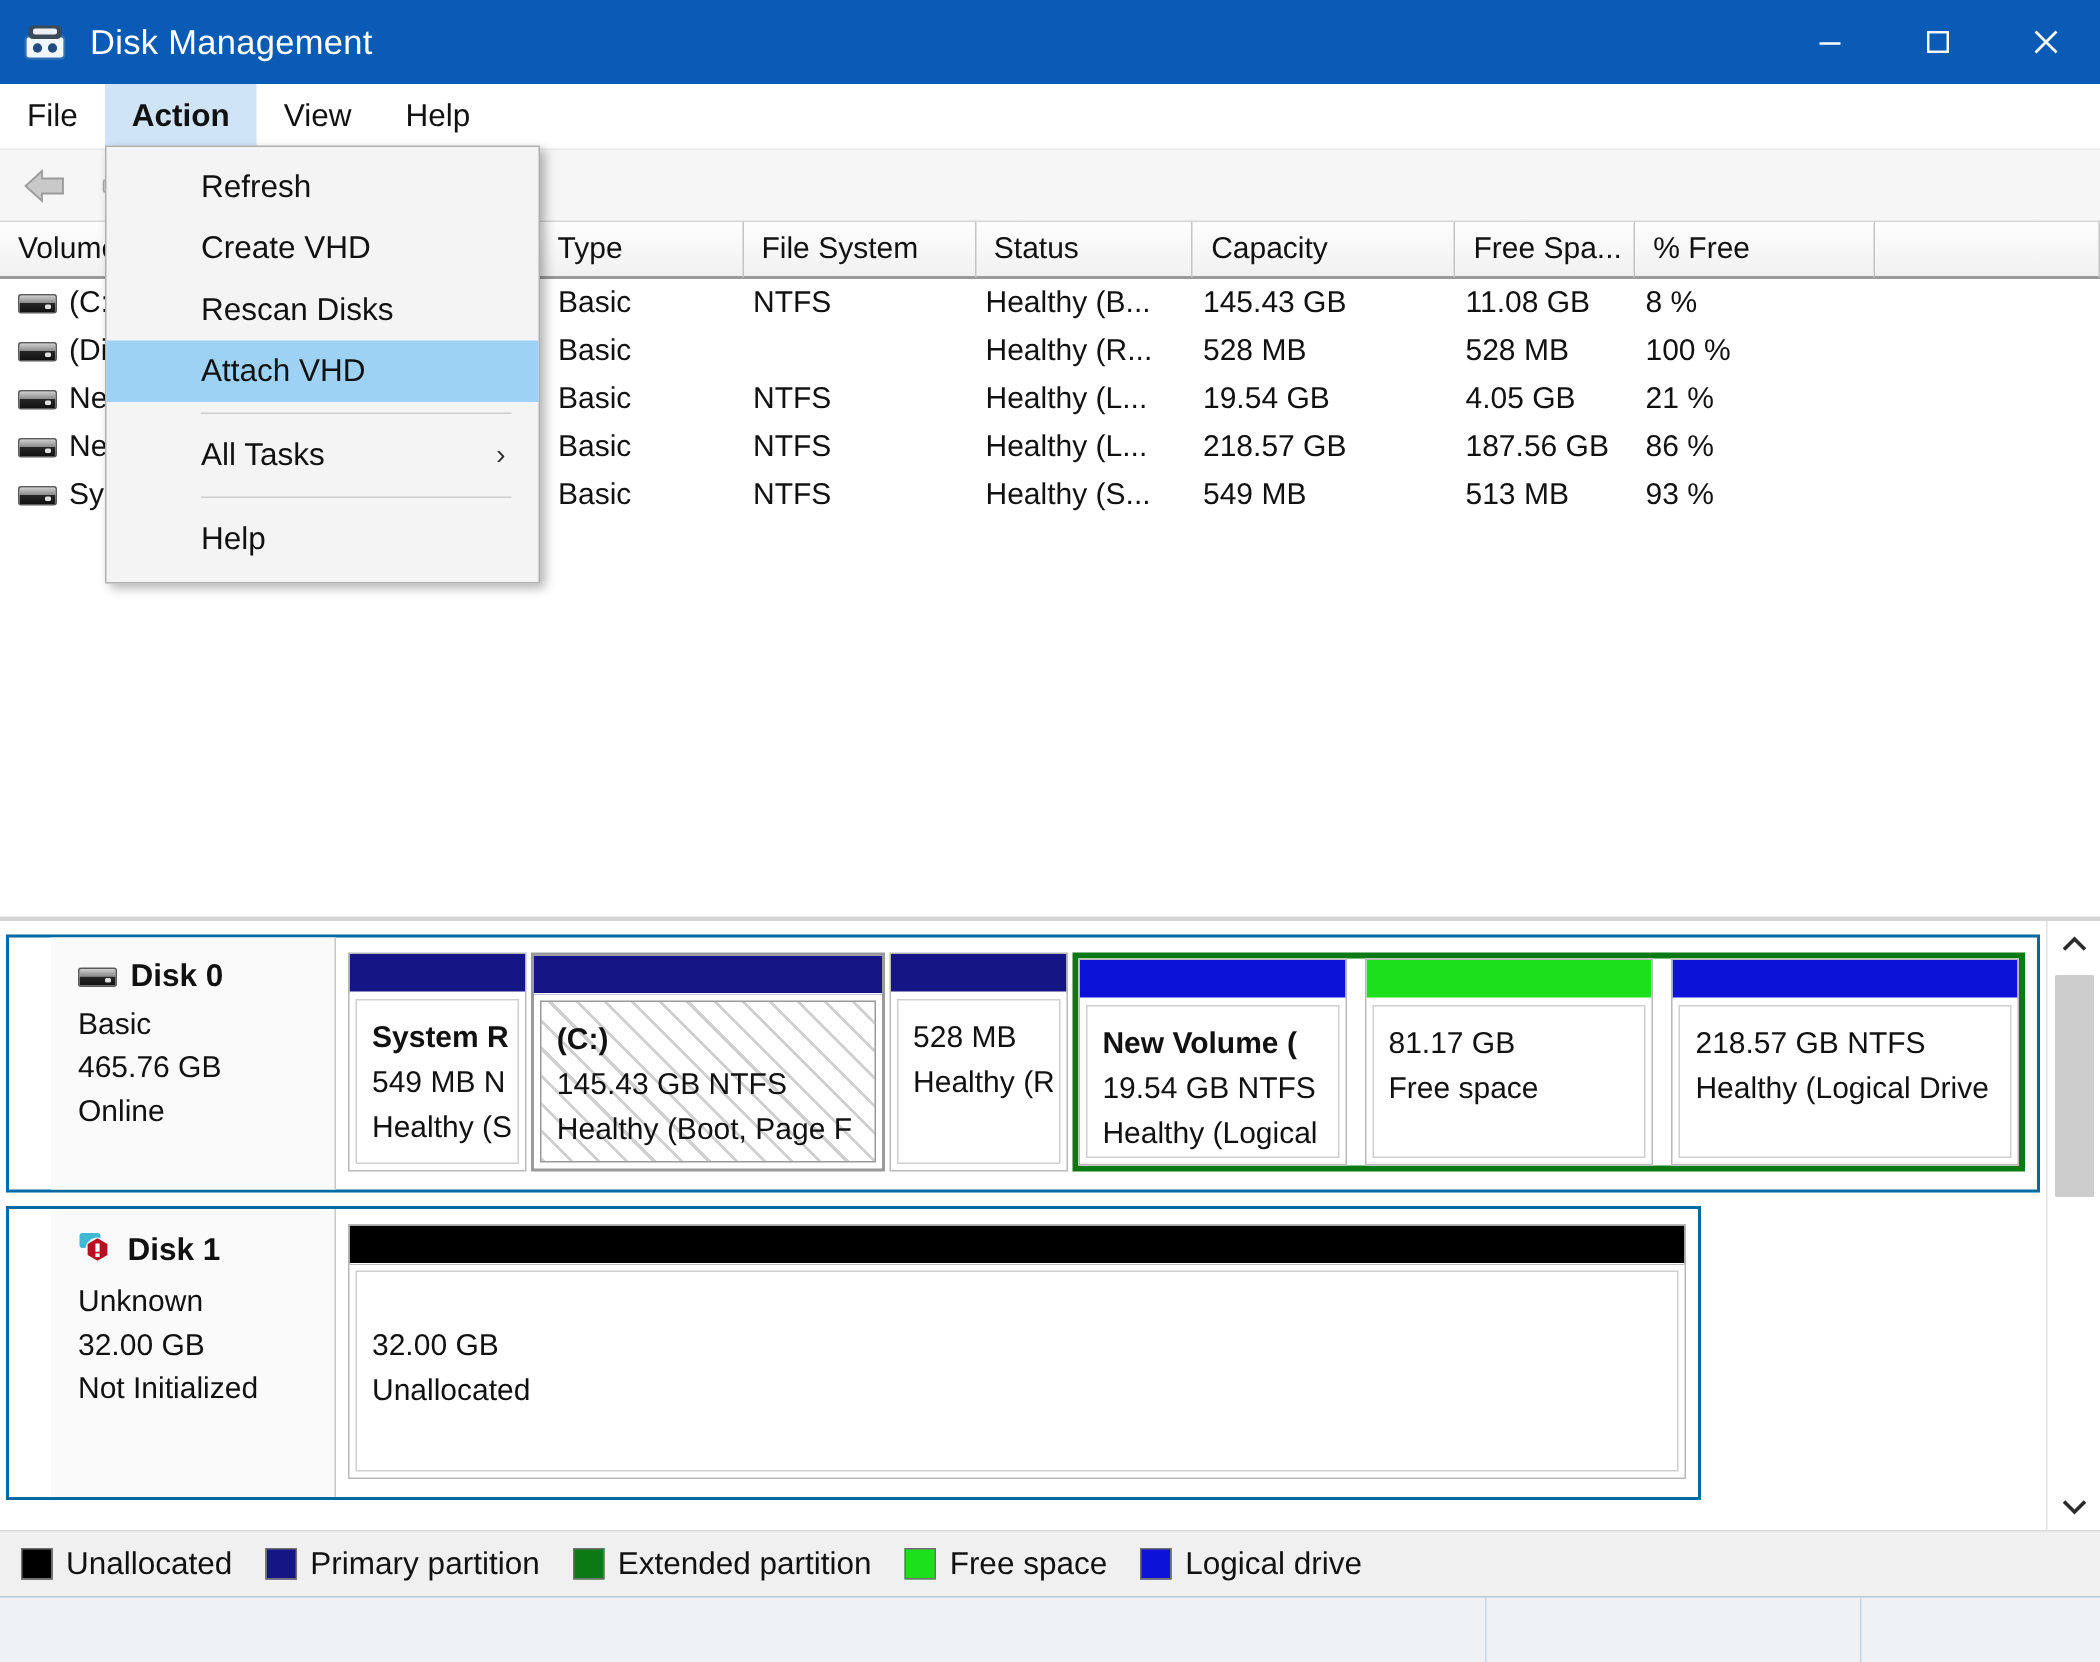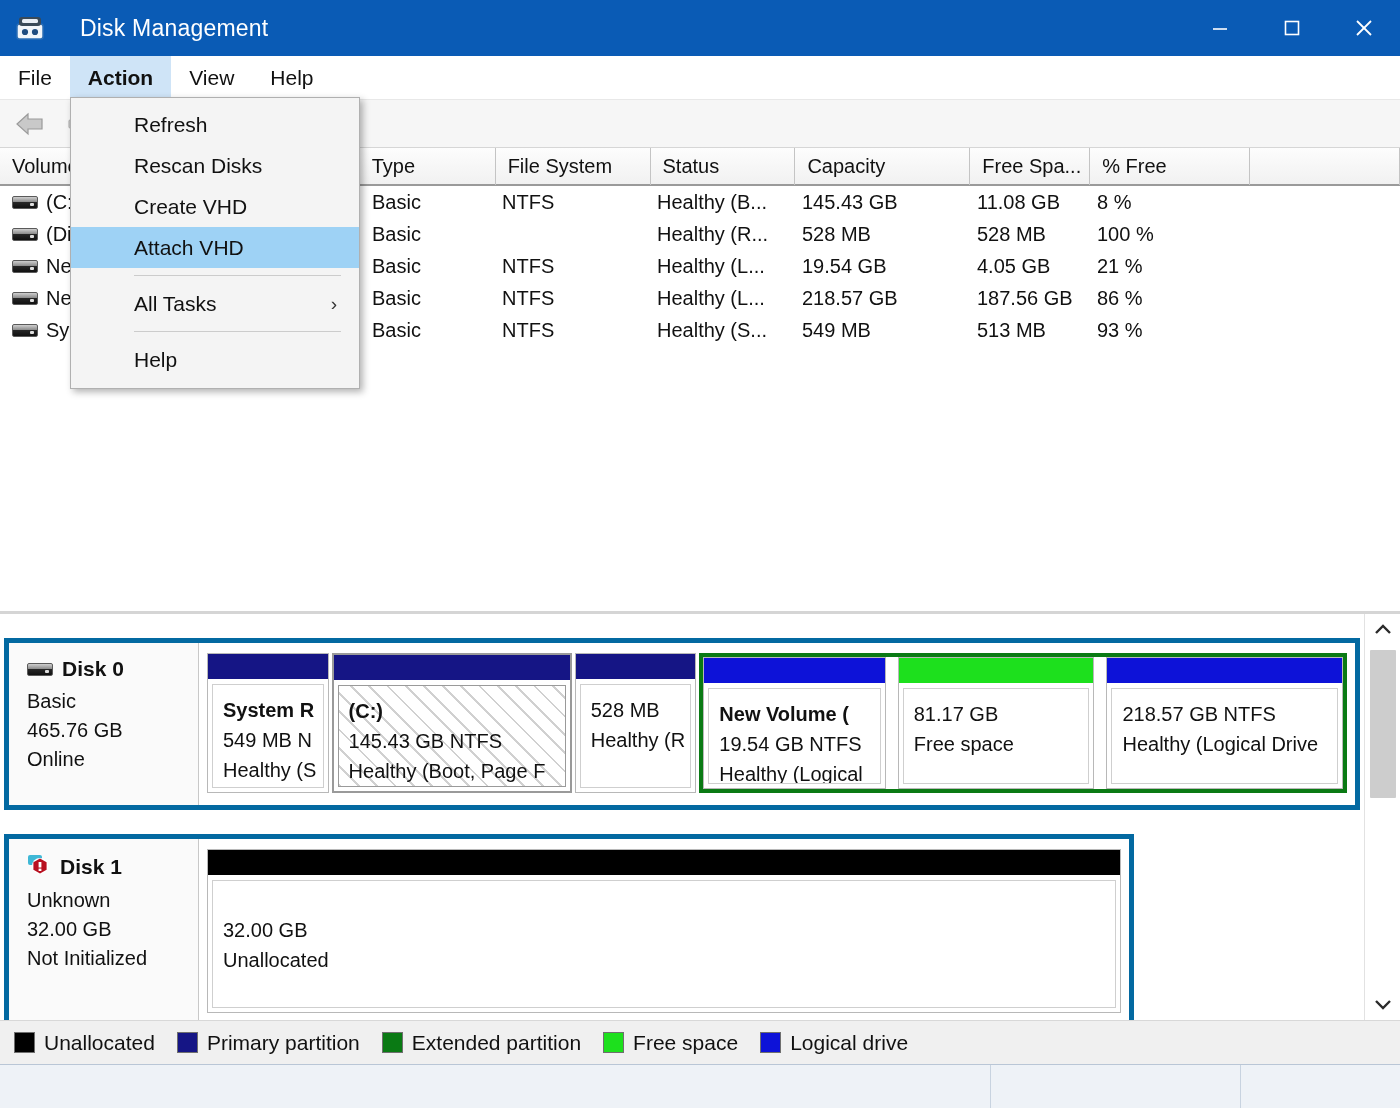--- a/index.html
+++ b/index.html
@@ -17,21 +17,20 @@
     display: flex; flex-direction: column;
   }
 
   
   .titlebar {
     height: 56px;
     background: #0a5bb5;
     display: flex; align-items: center;
     flex: none;
     position: relative;
-    gap: 20px;
   }
   .title-icon {
     width: 34px; height: 28px;
     margin-left: 14px; margin-right: 12px;
     position: relative;
     flex: none;
   }
   .title-text {
     color: #ffffff;
     font-size: 23px;
@@ -174,23 +173,24 @@
   }
   .graph-scrollarea {
     flex: 1 1 auto;
     position: relative;
     overflow: hidden;
   }
 
   .disk-block {
     display: flex;
     background: #ffffff;
-    border: 5px solid #0369a1;
-    margin: 24px 4px 0 4px;
-    position: relative;
+    border: 2px solid #0369a1;
+    margin: 9px 4px 0 4px;
+    position: relative;
+    padding-left: 28px;
   }
   .disk-info {
     width: 190px;
     flex: none;
     border-right: 1px solid #c8c8c8;
     background: #fafafa;
     padding: 14px 0 8px 18px;
   }
   .disk-title {
     display: flex; align-items: center; gap: 9px;
@@ -598,22 +598,22 @@
   </div>
 
   <div class="statusbar">
     <div class="sb-cell" style="width:990px"></div>
     <div class="sb-cell" style="width:250px"></div>
     <div class="sb-cell" style="flex:1 1 auto"></div>
   </div>
 
   <div class="dropdown">
     <div class="dd-item">Refresh</div>
+    <div class="dd-item">Create VHD</div>
     <div class="dd-item">Rescan Disks</div>
-    <div class="dd-item">Create VHD</div>
     <div class="dd-item highlight">Attach VHD</div>
     <div class="dd-sep"></div>
     <div class="dd-item">
       <span>All Tasks</span>
       <span class="dd-arrow">›</span>
     </div>
     <div class="dd-sep"></div>
     <div class="dd-item">Help</div>
   </div>
 

